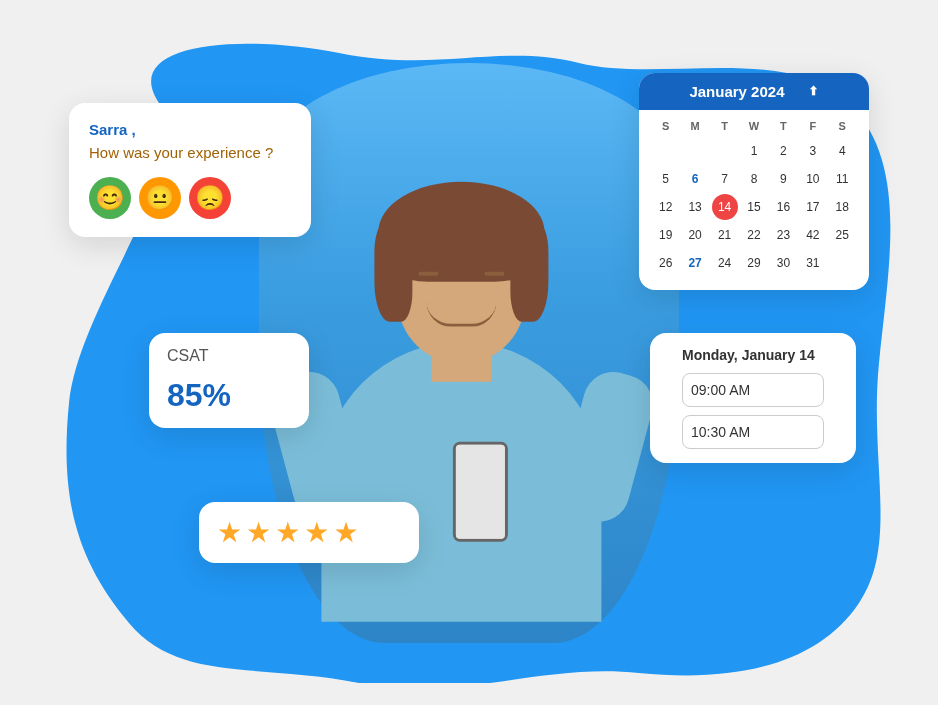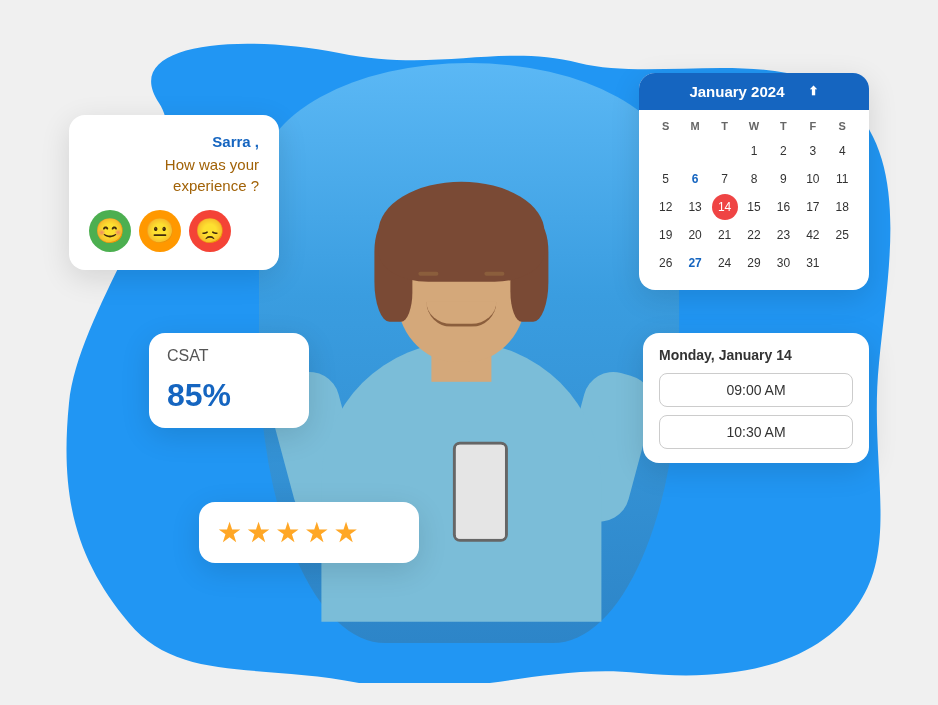--- a/index.html
+++ b/index.html
@@ -57,25 +57,24 @@
       position: absolute;
       background: white;
       border-radius: 16px;
       box-shadow: 0 8px 30px rgba(0,0,0,0.12);
       z-index: 10;
       padding: 16px;
     }
 
     
     .survey-card {
-      top: 92px;
+      top: 80px;
       left: 30px;
-      width: 210px;
+      width: 242px;
       padding: 18px 20px;
-      text-align: right;
     }
     .survey-name {
       color: #1565C0;
       font-size: 15px;
       font-weight: 600;
       margin-bottom: 4px;
     }
     .survey-question {
       color: #a16207;
       font-size: 15px;
@@ -199,34 +198,34 @@
     }
     .cal-cell.highlighted {
       color: #1565C0;
       font-weight: 700;
     }
     .cal-cell.empty { color: transparent; }
 
     
     .timeslot-card {
       top: 310px;
-      right: 30px;
-      width: 226px;
-      padding: 14px 16px;
+      right: 43px;
+      width: 206px;
+      padding: 14px 32px;
     }
     .timeslot-date {
       color: #333;
       font-size: 14px;
       font-weight: 600;
       margin-bottom: 10px;
     }
     .timeslot {
       border: 1.5px solid #ccc;
       border-radius: 8px;
-      text-align: center;
+      text-align: left;
       padding: 8px;
       color: #333;
       font-size: 14px;
       margin-bottom: 8px;
       cursor: pointer;
     }
     .timeslot:last-child { margin-bottom: 0; }
   </style>
 </head>
 <body>

